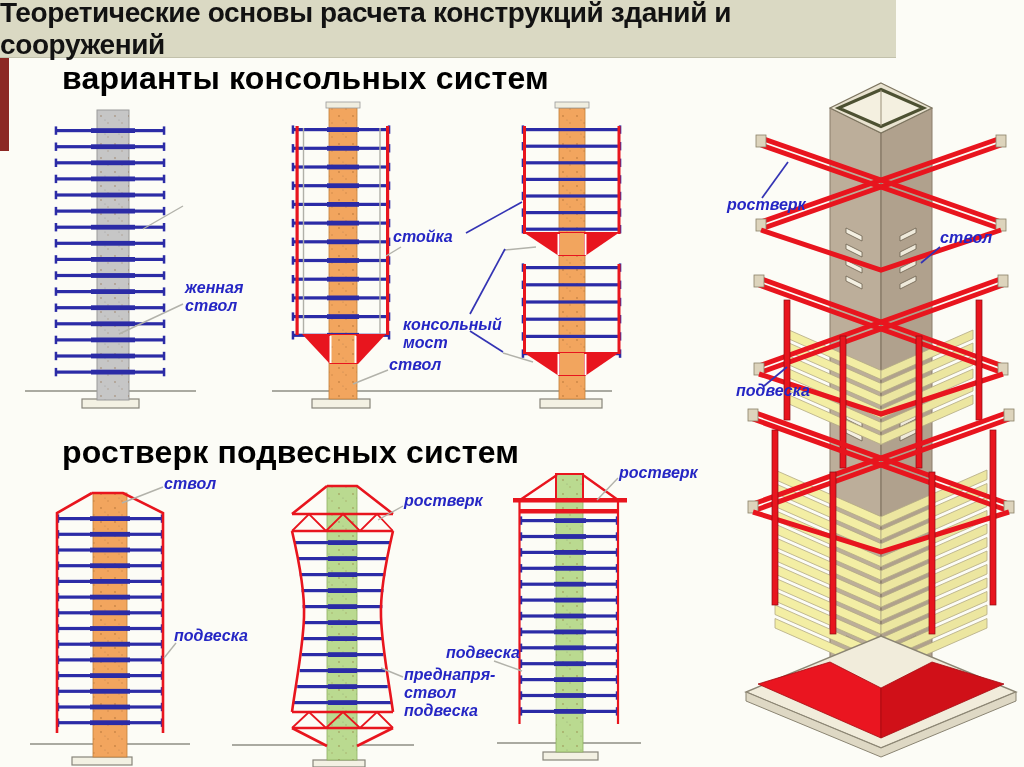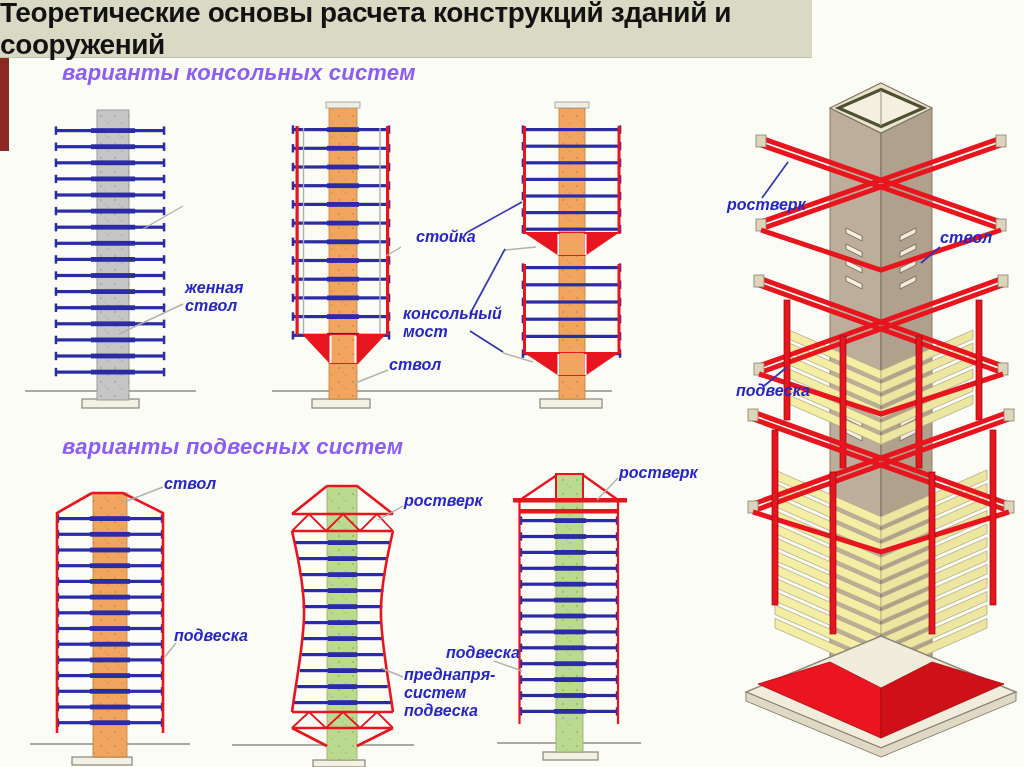--- a/index.html
+++ b/index.html
@@ -1,53 +1,53 @@
 <!DOCTYPE html>
 <html><head>
 <meta charset="utf-8">
 <style>
   html,body{margin:0;padding:0;background:#e9e9e9}
   .stage{position:relative;width:1024px;height:767px;background:#fcfcf6;overflow:hidden;
          font-family:"Liberation Sans",sans-serif}
-  .titlebar{position:absolute;left:0;top:0;width:812px;height:57px;background:#dad9c3;
+  .titlebar{position:absolute;left:0;top:0;width:896px;height:57px;background:#dad9c3;
             border-bottom:1px solid #c2c1ab;display:flex;align-items:center;justify-content:flex-start;z-index:3}
   .titlebar .t{font-weight:bold;font-size:28px;color:#121212;letter-spacing:-0.4px}
   .strip{position:absolute;left:0;top:57px;width:9px;height:94px;background:#8c2824;z-index:2}
-  .heading{position:absolute;color:#8b5cf6;font-weight:bold;font-style:italic;font-size:22px;
+  .heading{position:absolute;color:#000000;font-weight:bold;font-size:32px;
            letter-spacing:.2px;z-index:2;white-space:nowrap}
   .lbl{position:absolute;color:#2526c4;font-weight:bold;font-style:italic;font-size:16px;
        line-height:18px;white-space:pre-line;z-index:2}
   #art{position:absolute;left:0;top:0;z-index:1}
 </style>
 </head>
 <body>
 
 <div class="stage">
 
   <div class="titlebar">
     <span class="t">Теоретические основы расчета конструкций зданий и сооружений</span>
   </div>
   <div class="strip"></div>
 
   <div class="heading" style="left:62px;top:60px">варианты консольных систем</div>
-  <div class="heading" style="left:62px;top:434px">варианты подвесных систем</div>
+  <div class="heading" style="left:62px;top:434px">ростверк подвесных систем</div>
 
   <div class="lbl" style="left:185px;top:279px">женная
 ствол</div>
-  <div class="lbl" style="left:416px;top:228px">стойка</div>
-  <div class="lbl" style="left:403px;top:305px">консольный
+  <div class="lbl" style="left:393px;top:228px">стойка</div>
+  <div class="lbl" style="left:403px;top:316px">консольный
 мост</div>
   <div class="lbl" style="left:389px;top:356px">ствол</div>
   <div class="lbl" style="left:164px;top:475px">ствол</div>
   <div class="lbl" style="left:174px;top:627px">подвеска</div>
   <div class="lbl" style="left:404px;top:492px">ростверк</div>
   <div class="lbl" style="left:619px;top:464px">ростверк</div>
   <div class="lbl" style="left:446px;top:644px">подвеска</div>
   <div class="lbl" style="left:404px;top:666px">преднапря-
-систем
+ствол
 подвеска</div>
   <div class="lbl" style="left:727px;top:196px">ростверк</div>
   <div class="lbl" style="left:940px;top:229px">ствол</div>
   <div class="lbl" style="left:736px;top:382px">подвеска</div>
 
   <svg id="art" width="1024" height="767" viewBox="0 0 1024 767">
     <defs>
       <pattern id="speck" width="14" height="14" patternUnits="userSpaceOnUse">
         <circle cx="3" cy="4" r="0.9" fill="rgba(120,70,20,0.35)"></circle>
         <circle cx="10" cy="11" r="0.8" fill="rgba(120,70,20,0.28)"></circle>

